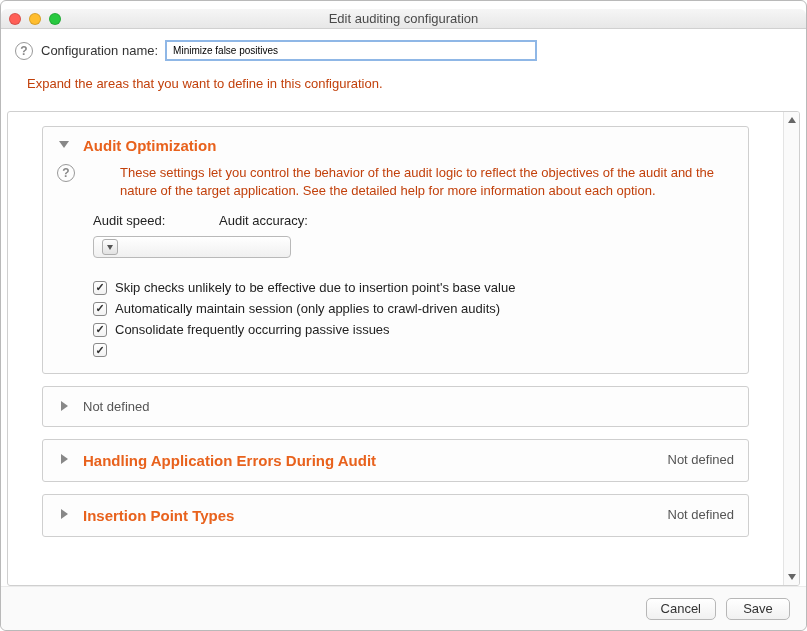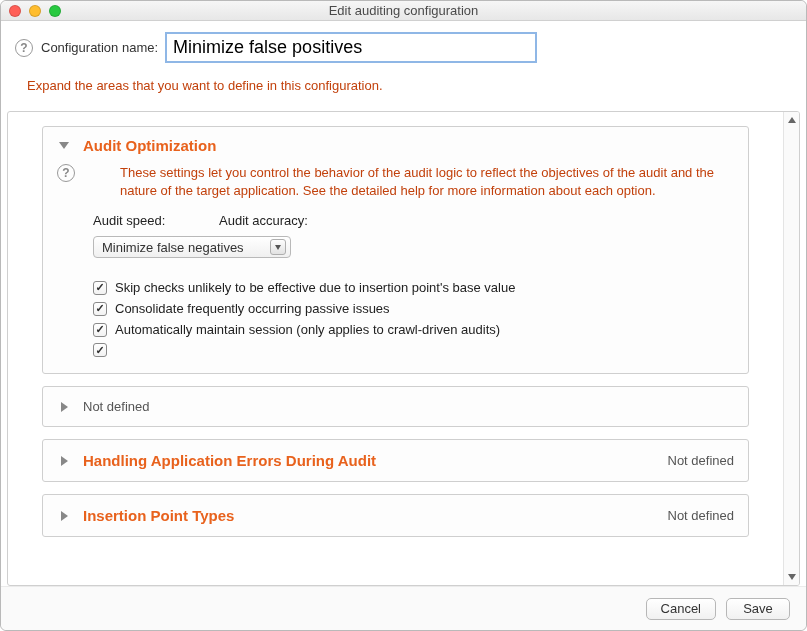--- a/index.html
+++ b/index.html
@@ -19,20 +19,21 @@
   .titlebar {
     height: 20px;
     background: linear-gradient(#f6f6f6, #e7e7e7);
     border-bottom: 1px solid #d0d0d0;
     display: flex;
     align-items: center;
     padding-left: 8px;
     position: relative;
     border-top-left-radius: 6px;
     border-top-right-radius: 6px;
+    margin-top: 8px;
   }
   .tl-btn {
     width: 12px; height: 12px; border-radius: 50%;
     margin-right: 8px;
     border: 0.5px solid rgba(0,0,0,0.15);
   }
   .tl-close { background: #ff5f57; }
   .tl-min   { background: #ffbd2e; }
   .tl-max   { background: #28c940; }
   .titlebar-title {
@@ -60,21 +61,21 @@
     align-items: center; justify-content: center;
     color: #888;
     font-size: 12px;
     font-weight: 600;
     flex: 0 0 auto;
   }
   .name-label { color: #333; }
   .name-input {
     flex: 0 0 auto;
     width: 370px;
-    font-size: 18px;
+    font-size: 10px;
     padding: 3px 6px;
     border: 1px solid #b8b8b8;
     background: #fff;
     outline: 2px solid #8fb7e6;
     outline-offset: -1px;
   }
   .expand-text {
     margin-top: 16px;
     margin-left: 12px;
     color: #c2410c;
@@ -124,21 +125,21 @@
     padding: 14px 34px 10px 34px;
   }
   .panel {
     border: 1px solid #cfcfcf;
     border-radius: 3px;
     background: #fdfdfd;
     margin-bottom: 12px;
   }
   .panel-header {
     display: flex;
-    align-items: center;
+    align-items: flex-start;
     padding: 10px 14px;
   }
   .panel-header.collapsed { padding: 12px 14px; }
   .chev {
     width: 14px; height: 14px;
     display: inline-flex; align-items: center; justify-content:center;
     margin-right: 12px;
     color: #888;
     flex: 0 0 auto;
   }
@@ -298,37 +299,36 @@
         <div class="panel-body">
           <div class="section-desc-row">
             <span class="help-icon">?</span>
             <div class="section-desc">These settings let you control the behavior of the audit logic to reflect the objectives of the audit and the nature of the target application. See the detailed help for more information about each option.</div>
           </div>
 
           <div class="settings-grid">
             <div>Audit speed:</div>
             <div>Audit accuracy:</div>
             <div class="select">
-              <span>Minimize false negatives</span>
               <span class="sel-btn"></span>
             </div>
           </div>
 
           <div class="check-list">
             <label class="chk-row">
               <span class="chk checked"></span>
               <span>Skip checks unlikely to be effective due to insertion point's base value</span>
             </label>
             <label class="chk-row">
               <span class="chk checked"></span>
-              <span>Consolidate frequently occurring passive issues</span>
+              <span>Automatically maintain session (only applies to crawl-driven audits)</span>
             </label>
             <label class="chk-row">
               <span class="chk checked"></span>
-              <span>Automatically maintain session (only applies to crawl-driven audits)</span>
+              <span>Consolidate frequently occurring passive issues</span>
             </label>
             <label class="chk-row">
               <span class="chk checked"></span>
             </label>
           </div>
         </div>
       </div>
 
       <div class="panel">
         <div class="panel-header collapsed">

